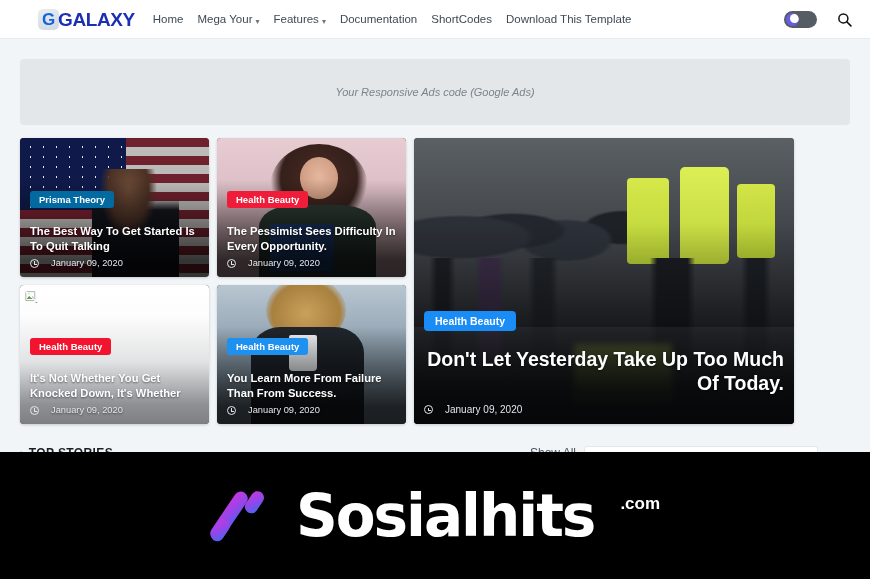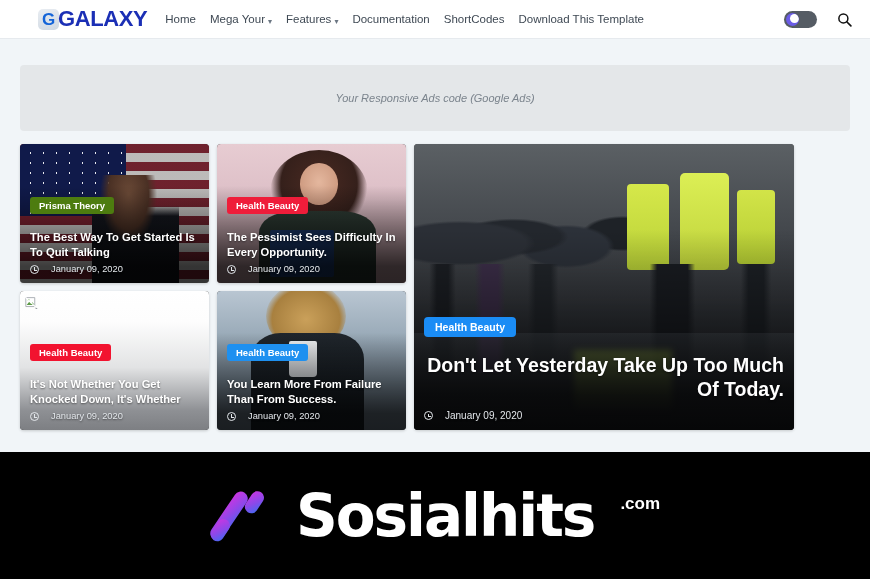--- a/index.html
+++ b/index.html
@@ -20,21 +20,21 @@
   }
   .logo { display: flex; align-items: center; margin-right: 18px; }
   .logo-badge {
     width: 21px; height: 21px; border-radius: 5px;
     background: linear-gradient(160deg,#e9edf2 0%, #cfd8e2 100%);
     display: flex; align-items: center; justify-content: center;
     font-size: 17px; font-weight: 700; color: #1464d8;
     font-family: "Liberation Sans", sans-serif; line-height: 1;
   }
   .logo-text {
-    font-size: 22px; font-weight: 700; letter-spacing: -0.4px;
+    font-size: 19px; font-weight: 700; letter-spacing: -0.4px;
     color: #1b2fb5; margin-left: -1px; line-height: 1;
   }
   .nav { display: flex; align-items: center; gap: 14px; }
   .nav-item {
     font-size: 11.5px; color: #3f4954; white-space: nowrap;
     display: flex; align-items: flex-end; gap: 3px; cursor: pointer;
   }
   .nav-item .caret { font-size: 8px; color: #6b7682; position: relative; top: 1px; }
   .header-right {
     margin-left: auto; display: flex; align-items: center; gap: 20px;
@@ -49,21 +49,21 @@
   }
   .mode-knob::after {
     content: ""; position: absolute; width: 9px; height: 9px;
     border-radius: 50%; background: #ffffff; top: 1px; left: 4px;
   }
   .search-icon { cursor: pointer; display: flex; }
 
   
   .content {
     position: relative; width: 830px; margin: 0 auto;
-    padding-top: 20px;
+    padding-top: 14px;
   }
 
   
   .ads-wrap { padding: 6px 0 0 0; }
   .ads-box {
     height: 66px; background: #e4e7e9; border-radius: 4px;
     display: flex; align-items: center; justify-content: center;
   }
   .ads-text { font-size: 11px; font-style: italic; color: #7b848d; }
 
@@ -332,21 +332,21 @@
 
           <div class="card card-sm">
             <div class="card-bg">
               <div class="scene-flag">
                   <div class="stars"></div>
                   <div class="figure"></div>
                 </div>
             </div>
             <div class="card-shade"></div>
             <div class="card-body">
-              <span class="label" style="background:#4d7c0f">Prisma Theory</span>
+              <span class="label" style="background:#0369a1">Prisma Theory</span>
               <div class="card-title">The Best Way To Get Started Is To Quit Talking</div>
               <div class="card-date">
                 <span class="clock"></span>
                 <span>January 09, 2020</span>
               </div>
             </div>
           </div>
 
           <div class="card card-sm">
             <div class="card-bg">

